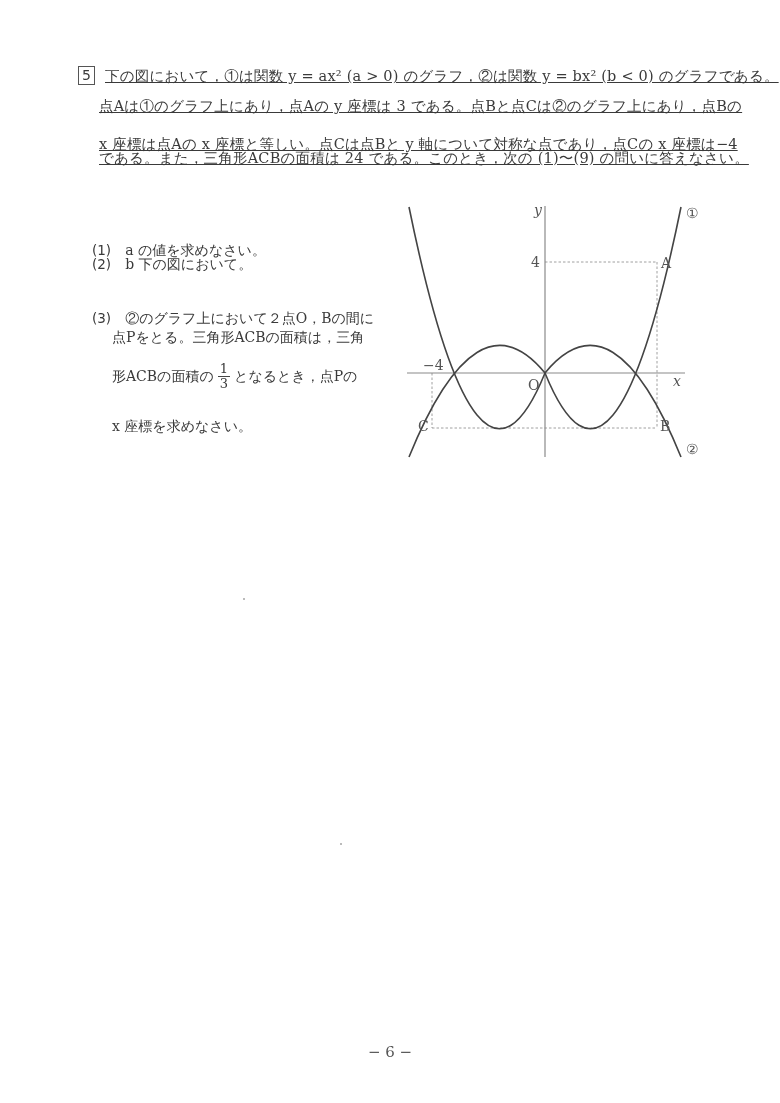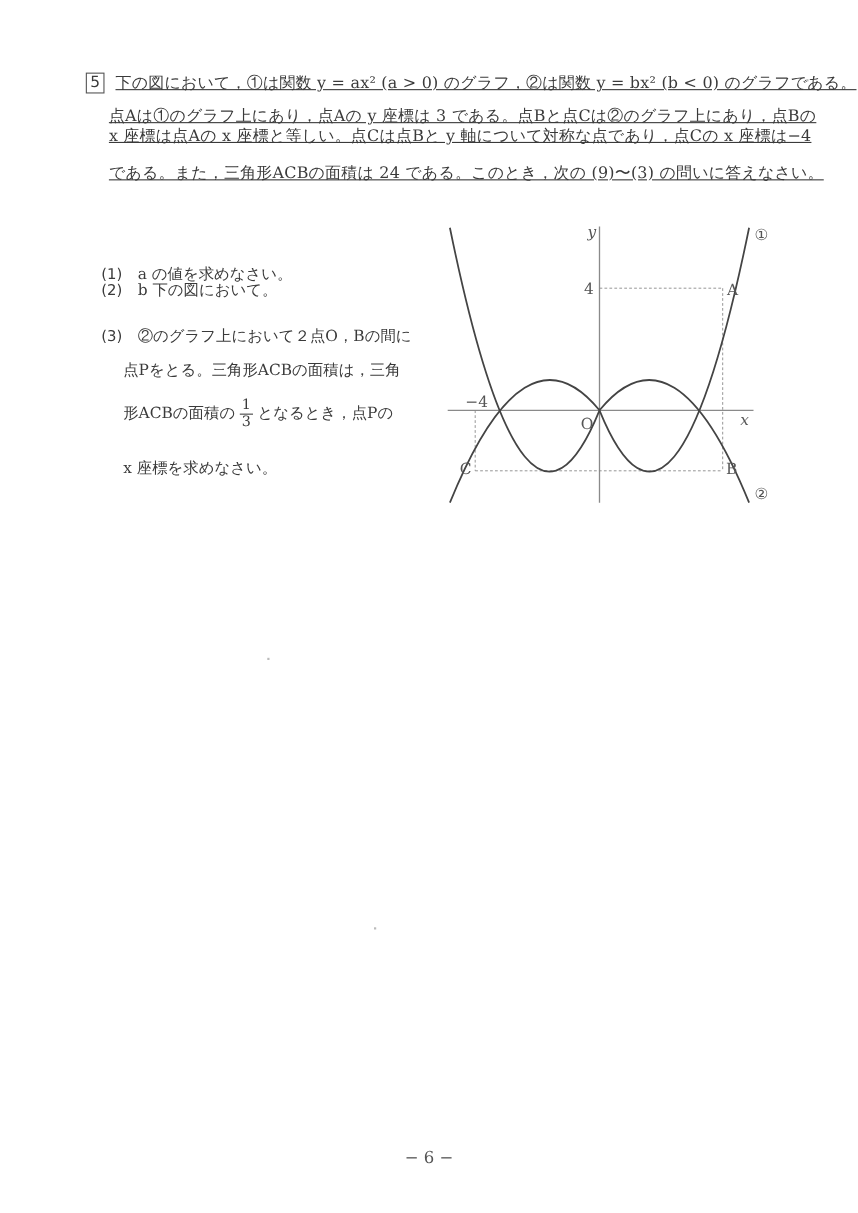--- a/index.html
+++ b/index.html
@@ -20,31 +20,31 @@
   .speck { position:absolute; width:2px; height:2px; background:#bbb; }
 </style>
 </head>
 <body>
 
 <div class="problem">
   <div class="stem-line" style="left:0;top:0;">
     <span class="num-box">5</span><span>下の図において，①は関数 y = ax² (a &gt; 0) のグラフ，②は関数 y = bx² (b &lt; 0) のグラフである。</span>
   </div>
   <div class="stem-line" style="left:21px;top:30px;">点Aは①のグラフ上にあり，点Aの y 座標は 3 である。点Bと点Cは②のグラフ上にあり，点Bの</div>
-  <div class="stem-line" style="left:21px;top:48px;">x 座標は点Aの x 座標と等しい。点Cは点Bと y 軸について対称な点であり，点Cの x 座標は−4</div>
-  <div class="stem-line" style="left:21px;top:82px;">である。また，三角形ACBの面積は 24 である。このとき，次の (9)〜(3) の問いに答えなさい。</div>
+  <div class="stem-line" style="left:21px;top:68px;">x 座標は点Aの x 座標と等しい。点Cは点Bと y 軸について対称な点であり，点Cの x 座標は−4</div>
+  <div class="stem-line" style="left:21px;top:82px;">である。また，三角形ACBの面積は 24 である。このとき，次の (1)〜(9) の問いに答えなさい。</div>
 </div>
 
 <div class="q" style="left:92px;top:200px;margin-top:38px;">
   <span class="qnum">(1)</span><span>a の値を求めなさい。</span>
 </div>
 <div class="q" style="left:92px;top:252px;">
   <span class="qnum">(2)</span><span>b 下の図において。</span>
 </div>
-<div class="q" style="left:92px;top:294px;">
+<div class="q" style="left:92px;top:306px;">
   <span class="qnum">(3)</span><span>②のグラフ上において２点O，Bの間に</span>
 </div>
 <div class="q" style="left:112px;top:325px;">点Pをとる。三角形ACBの面積は，三角</div>
 <div class="q" style="left:112px;top:362px;">
   <span>形ACBの面積の</span><span class="frac"><span class="n">1</span><span class="d">3</span></span><span>となるとき，点Pの</span>
 </div>
 <div class="q" style="left:112px;top:378px;margin-top:36px;">x 座標を求めなさい。</div>
 
 <svg class="graph" viewBox="400 195 320 270" width="320" height="270">
   <g stroke="#8a8a8a" stroke-width="1.2">

